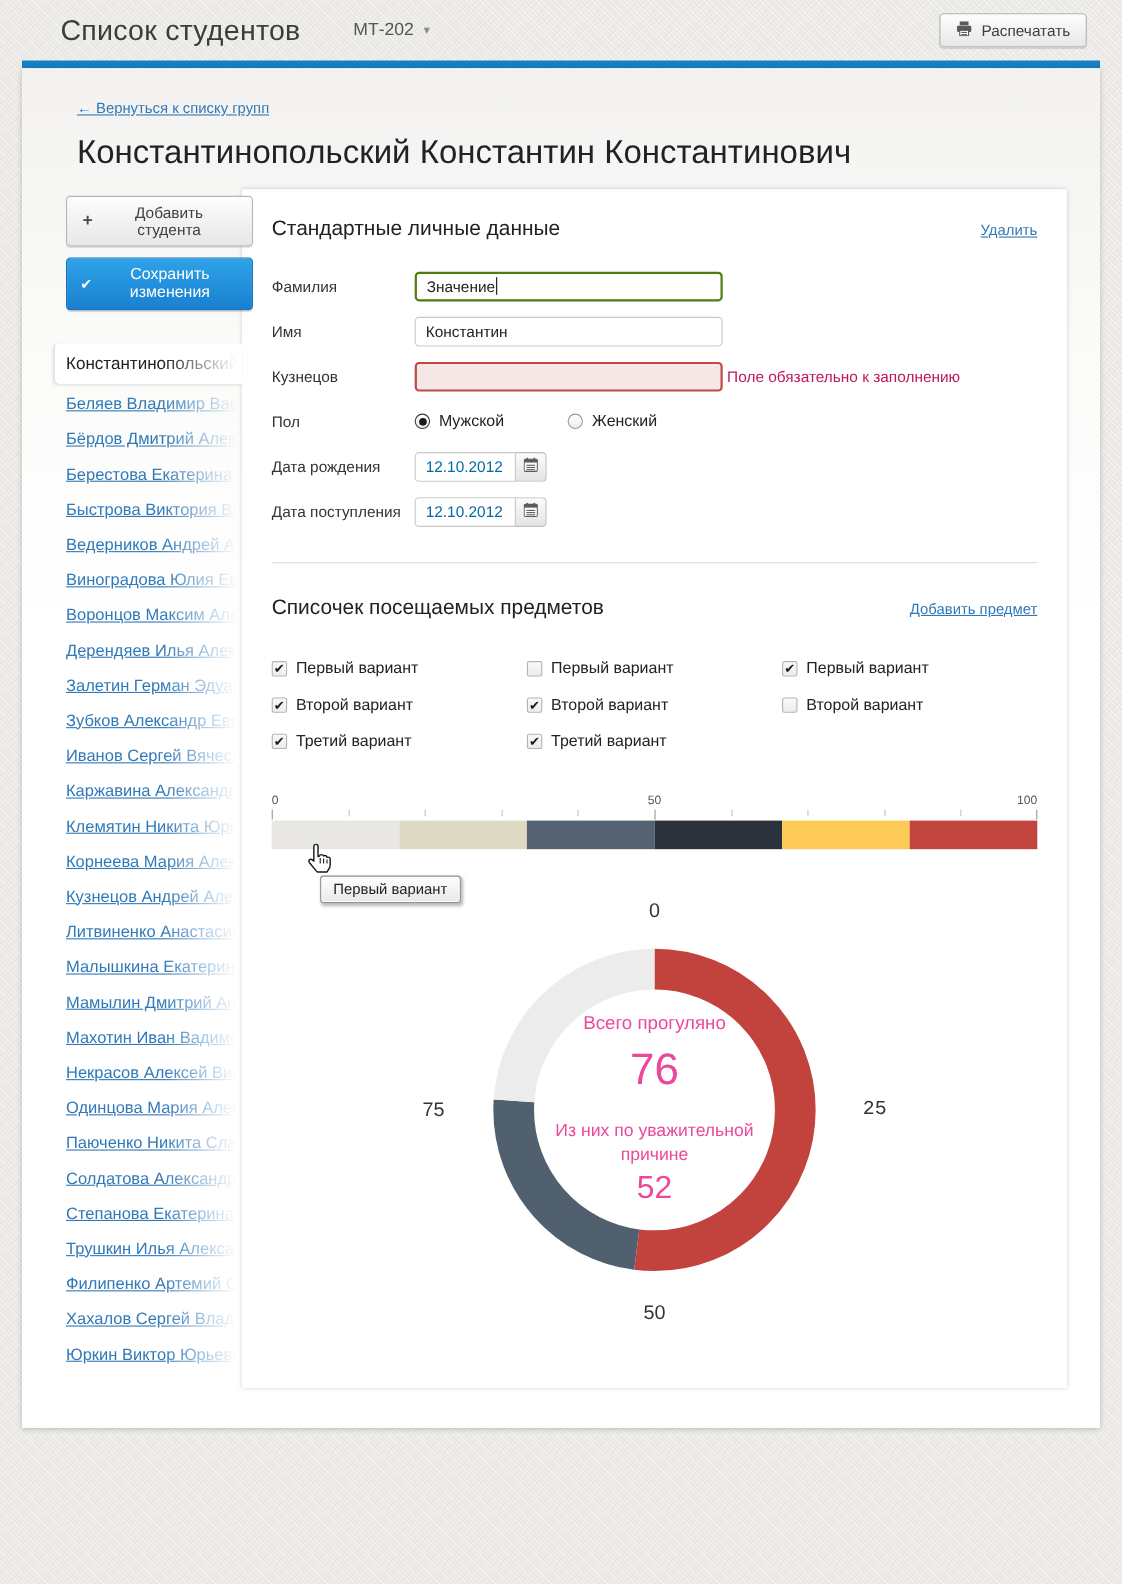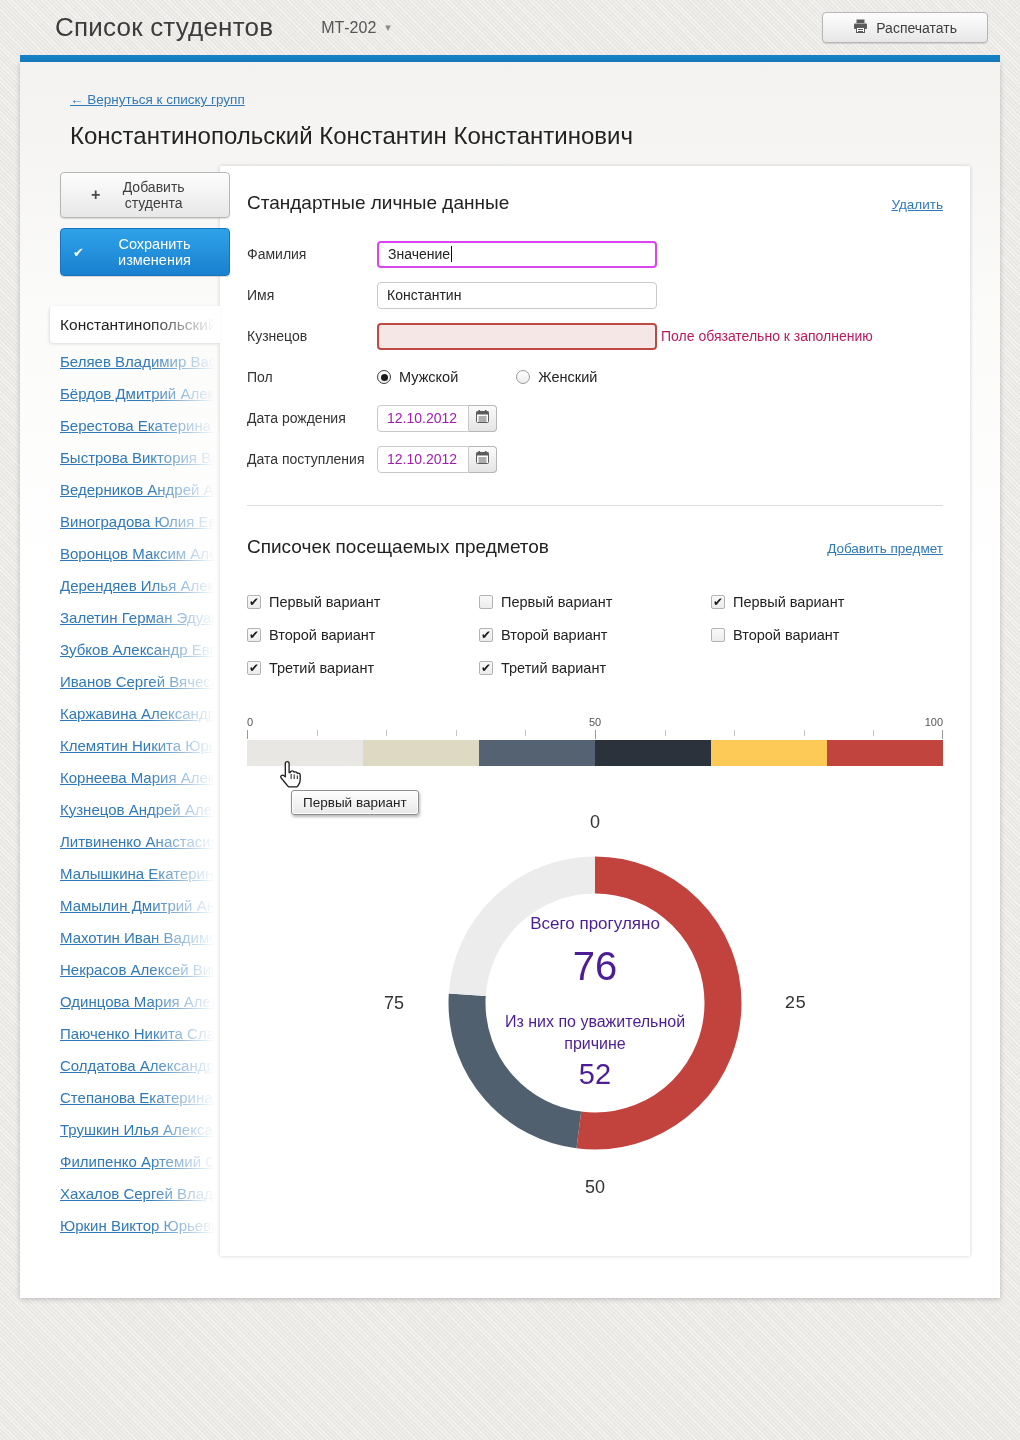--- a/index.html
+++ b/index.html
@@ -18,34 +18,34 @@
   .app-header{ height:55px; display:flex; align-items:center; padding:0 32px 0 55px; }
   .app-title{ font-size:26px; color:#3c3c3c; letter-spacing:.2px; }
   .group-select{ margin-left:48px; display:flex; align-items:center; gap:9px; cursor:pointer; }
   .group-select .gname{ font-size:16px; color:#555; }
   .group-select .arrow{ font-size:11px; color:#8a8a8a; }
   .spacer{ flex:1; }
   .btn-gray{
     display:inline-flex; align-items:center; gap:8px;
     background:linear-gradient(#fdfdfd,#e7e7e7);
     border:1px solid #b6b6b6; border-radius:4px;
-    padding:6px 30px; font-size:14px; color:#3f3f3f; cursor:pointer;
+    padding:6px 14px; font-size:14px; color:#3f3f3f; cursor:pointer;
     box-shadow:0 1px 1px rgba(0,0,0,.12);
   }
   .blue-bar{ height:7px; margin:0 20px; background:#1680c4; }
   
   .wrapper{
     margin:0 20px; min-height:1236px;
     background:linear-gradient(180deg,#f3f2f0 0%, #fbfbfa 260px, #ffffff 520px);
     box-shadow:0 1px 5px rgba(0,0,0,.22);
     padding:22px 0 0 0;
   }
   .back-link-row{ padding:6px 30px 0 50px; }
   a, .link{ color:#3079b8; text-decoration:underline; font-size:13.5px; cursor:pointer; }
-  .page-title{ padding:14px 30px 0 50px; font-size:24px; color:#222; font-weight:400; }
+  .page-title{ padding:14px 30px 0 50px; font-size:30px; color:#222; font-weight:400; }
   .content-row{ display:flex; align-items:flex-start; margin-top:22px; padding-right:30px; }
   
   .sidebar{ width:200px; flex:0 0 200px; padding-left:40px; position:relative; z-index:2; }
   .side-btn{ width:170px; margin-bottom:10px; justify-content:flex-start; }
   .btn-blue{
     display:inline-flex; align-items:center; gap:8px;
     background:linear-gradient(#2ea2e9,#1a80cf);
     border:1px solid #1873bd; border-radius:4px;
     padding:7px 12px; font-size:14.5px; color:#fff; cursor:pointer;
     box-shadow:0 1px 1px rgba(0,0,0,.15);
@@ -75,37 +75,37 @@
   .section-head h2{ font-size:19px; font-weight:400; color:#222; flex:1; }
   .section-head .link{ font-size:13.5px; }
   
   .form{ margin-top:26px; }
   .frow{ display:flex; align-items:center; margin-bottom:13px; min-height:28px; }
   .frow label.flabel{ width:130px; flex:0 0 130px; font-size:14px; color:#333; }
   .tinput{
     width:280px; height:27px; border:1px solid #c9c9c9; border-radius:4px;
     font-size:14px; padding:0 9px; color:#222; font-family:inherit; background:#fff;
   }
-  .tinput.focused{ border:2px solid #d946ef; display:flex; align-items:center; }
+  .tinput.focused{ border:2px solid #4d7c0f; display:flex; align-items:center; }
   .caret{ display:inline-block; width:1px; height:16px; background:#111; margin-left:1px; }
   .tinput.error{ border:2px solid #bf4a45; background:#f6e7e7; }
   .err-msg{ margin-left:4px; color:#be185d; font-size:14px; }
   .radio-group{ display:flex; gap:58px; }
   .radio{ display:flex; align-items:center; gap:8px; font-size:14.5px; color:#222; cursor:pointer; }
   .rdot{
     width:14px; height:14px; border-radius:50%;
     border:1px solid #9a9a9a; background:linear-gradient(#fff,#ececec);
     display:inline-flex; align-items:center; justify-content:center;
   }
   .rdot.on{ border-color:#3c3c3c; }
   .rdot.on::after{ content:""; width:7px; height:7px; border-radius:50%; background:#1b1b1b; }
   .dategroup{ display:flex; }
   .dateinput{
     width:92px; height:27px; border:1px solid #c9c9c9; border-radius:4px 0 0 4px;
-    font-size:14px; padding:0 9px; color:#a21caf; font-family:inherit;
+    font-size:14px; padding:0 9px; color:#0369a1; font-family:inherit;
   }
   .datebtn{
     width:28px; height:27px; border:1px solid #b6b6b6; border-left:none;
     border-radius:0 4px 4px 0; background:linear-gradient(#fbfbfb,#e4e4e4);
     display:flex; align-items:center; justify-content:center; cursor:pointer;
   }
   hr.sep{ border:none; border-top:1px solid #dcdcdc; margin:32px 0 30px 0; }
   
   .chk-grid{ margin-top:36px; }
   .chk-row{ display:flex; margin-bottom:17px; }
@@ -137,21 +137,21 @@
   .donut-area{ margin-top:46px; display:flex; justify-content:center; }
   .donut-box{ position:relative; width:330px; height:330px; margin:26px 60px 30px 60px; }
   .donut-box svg{ display:block; }
   .dlabel{ position:absolute; font-size:18px; color:#333; }
   .dlabel.top{ left:50%; top:-26px; transform:translateX(-50%); }
   .dlabel.right{ right:-46px; top:50%; transform:translateY(-50%);font-family:Liberation Mono, monospace; }
   .dlabel.bottom{ left:50%; bottom:-30px; transform:translateX(-50%); }
   .dlabel.left{ left:-46px; top:50%; transform:translateY(-50%); }
   .donut-center{
     position:absolute; left:50%; top:50%; transform:translate(-50%,-50%);
-    width:230px; text-align:center; color:#4c1d95;
+    width:230px; text-align:center; color:#ec4899;
   }
   .dc-title{ font-size:17px; }
   .dc-value{ font-size:40px; margin-top:10px; }
   .dc-sub{ font-size:16px; margin-top:22px; line-height:1.35; }
   .dc-subvalue{ font-size:29px; margin-top:4px; }
 </style>
 </head>
 <body>
 
 <header class="app-header">

